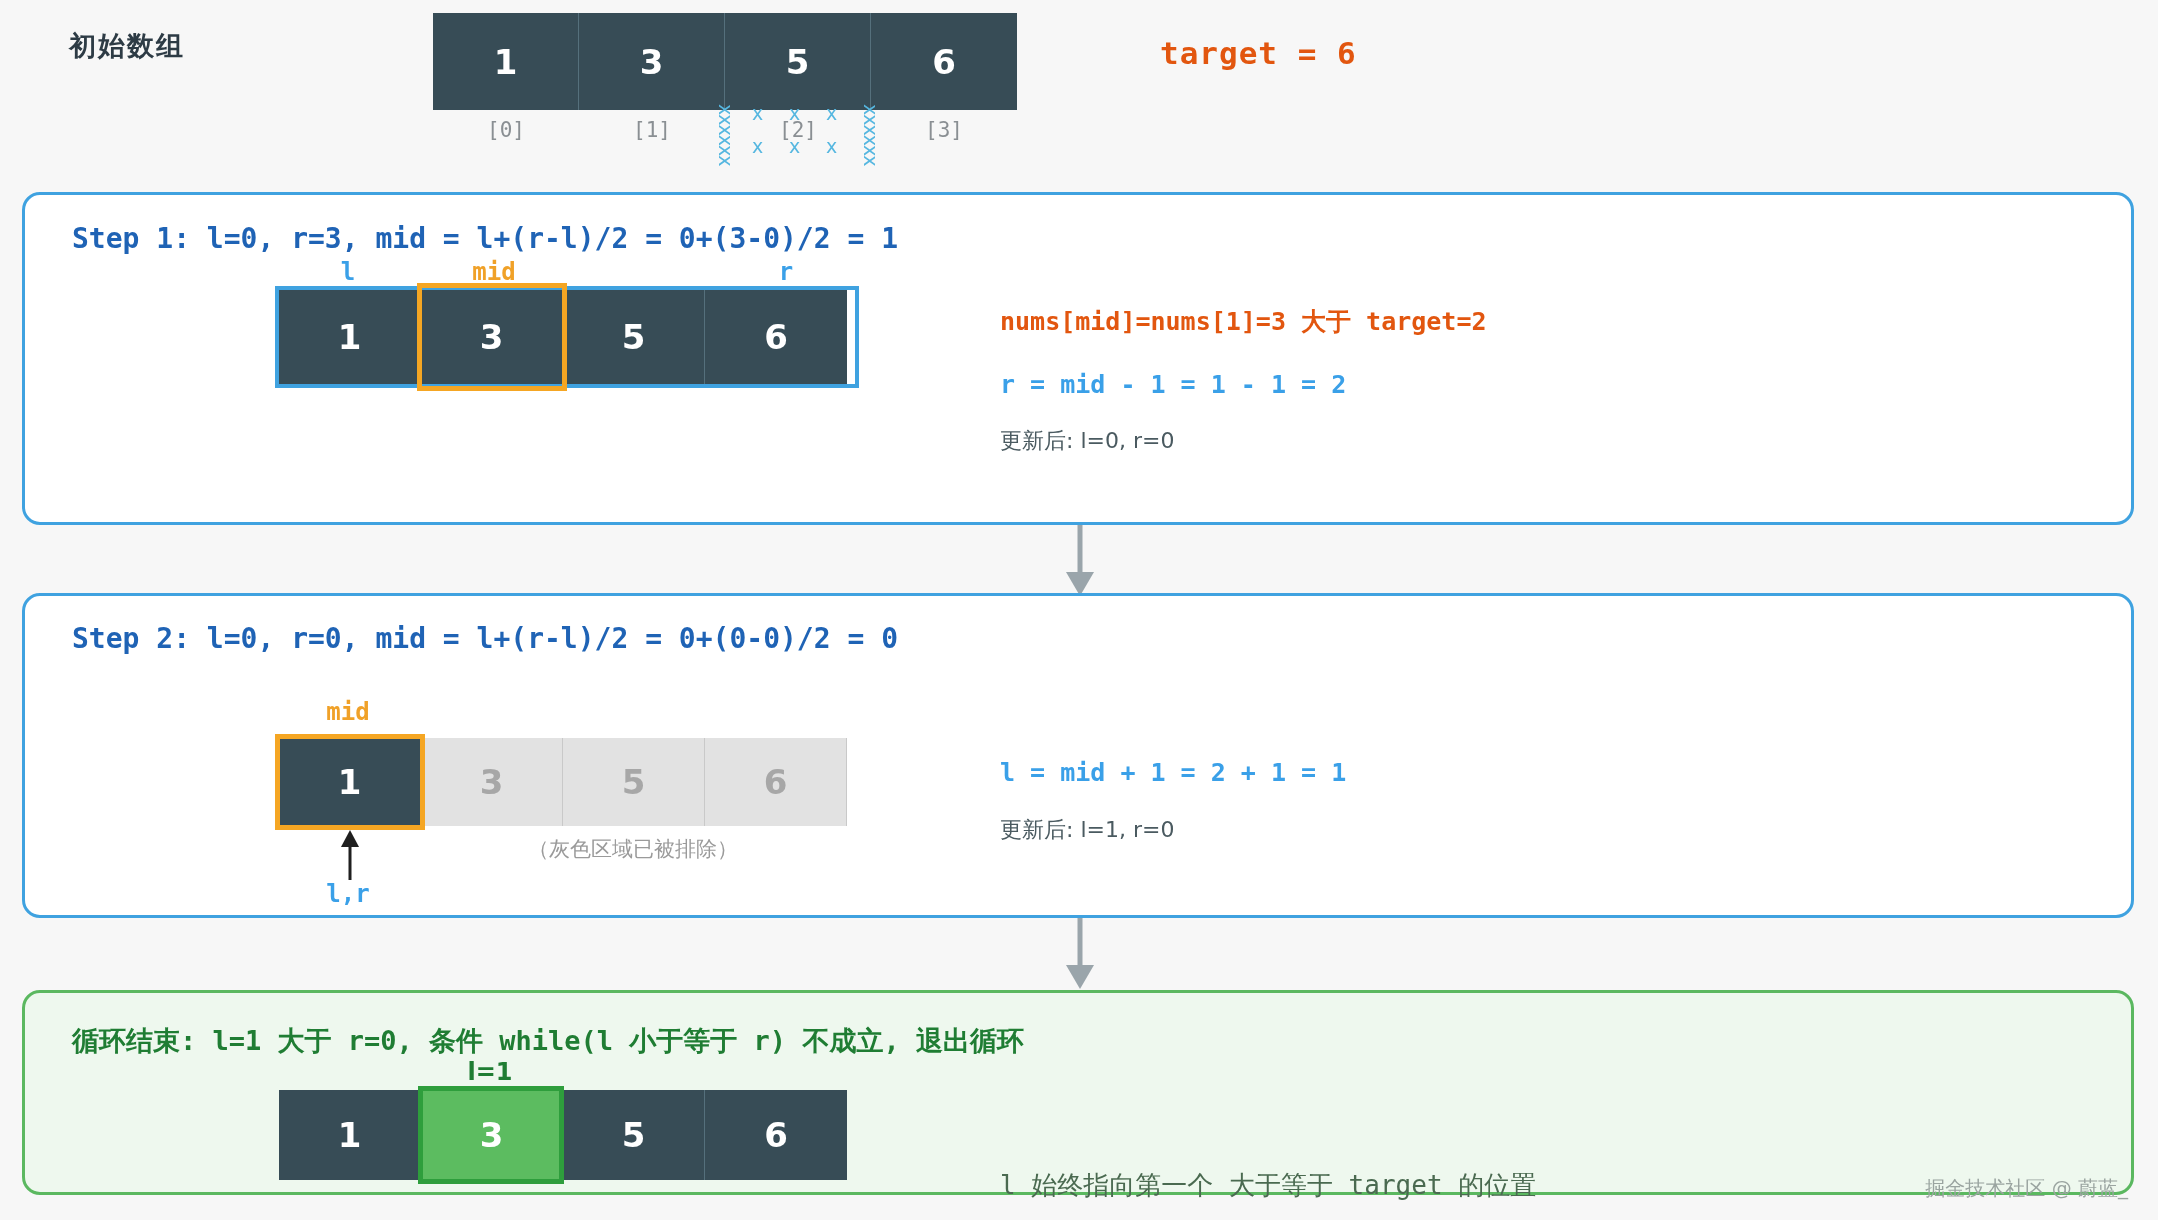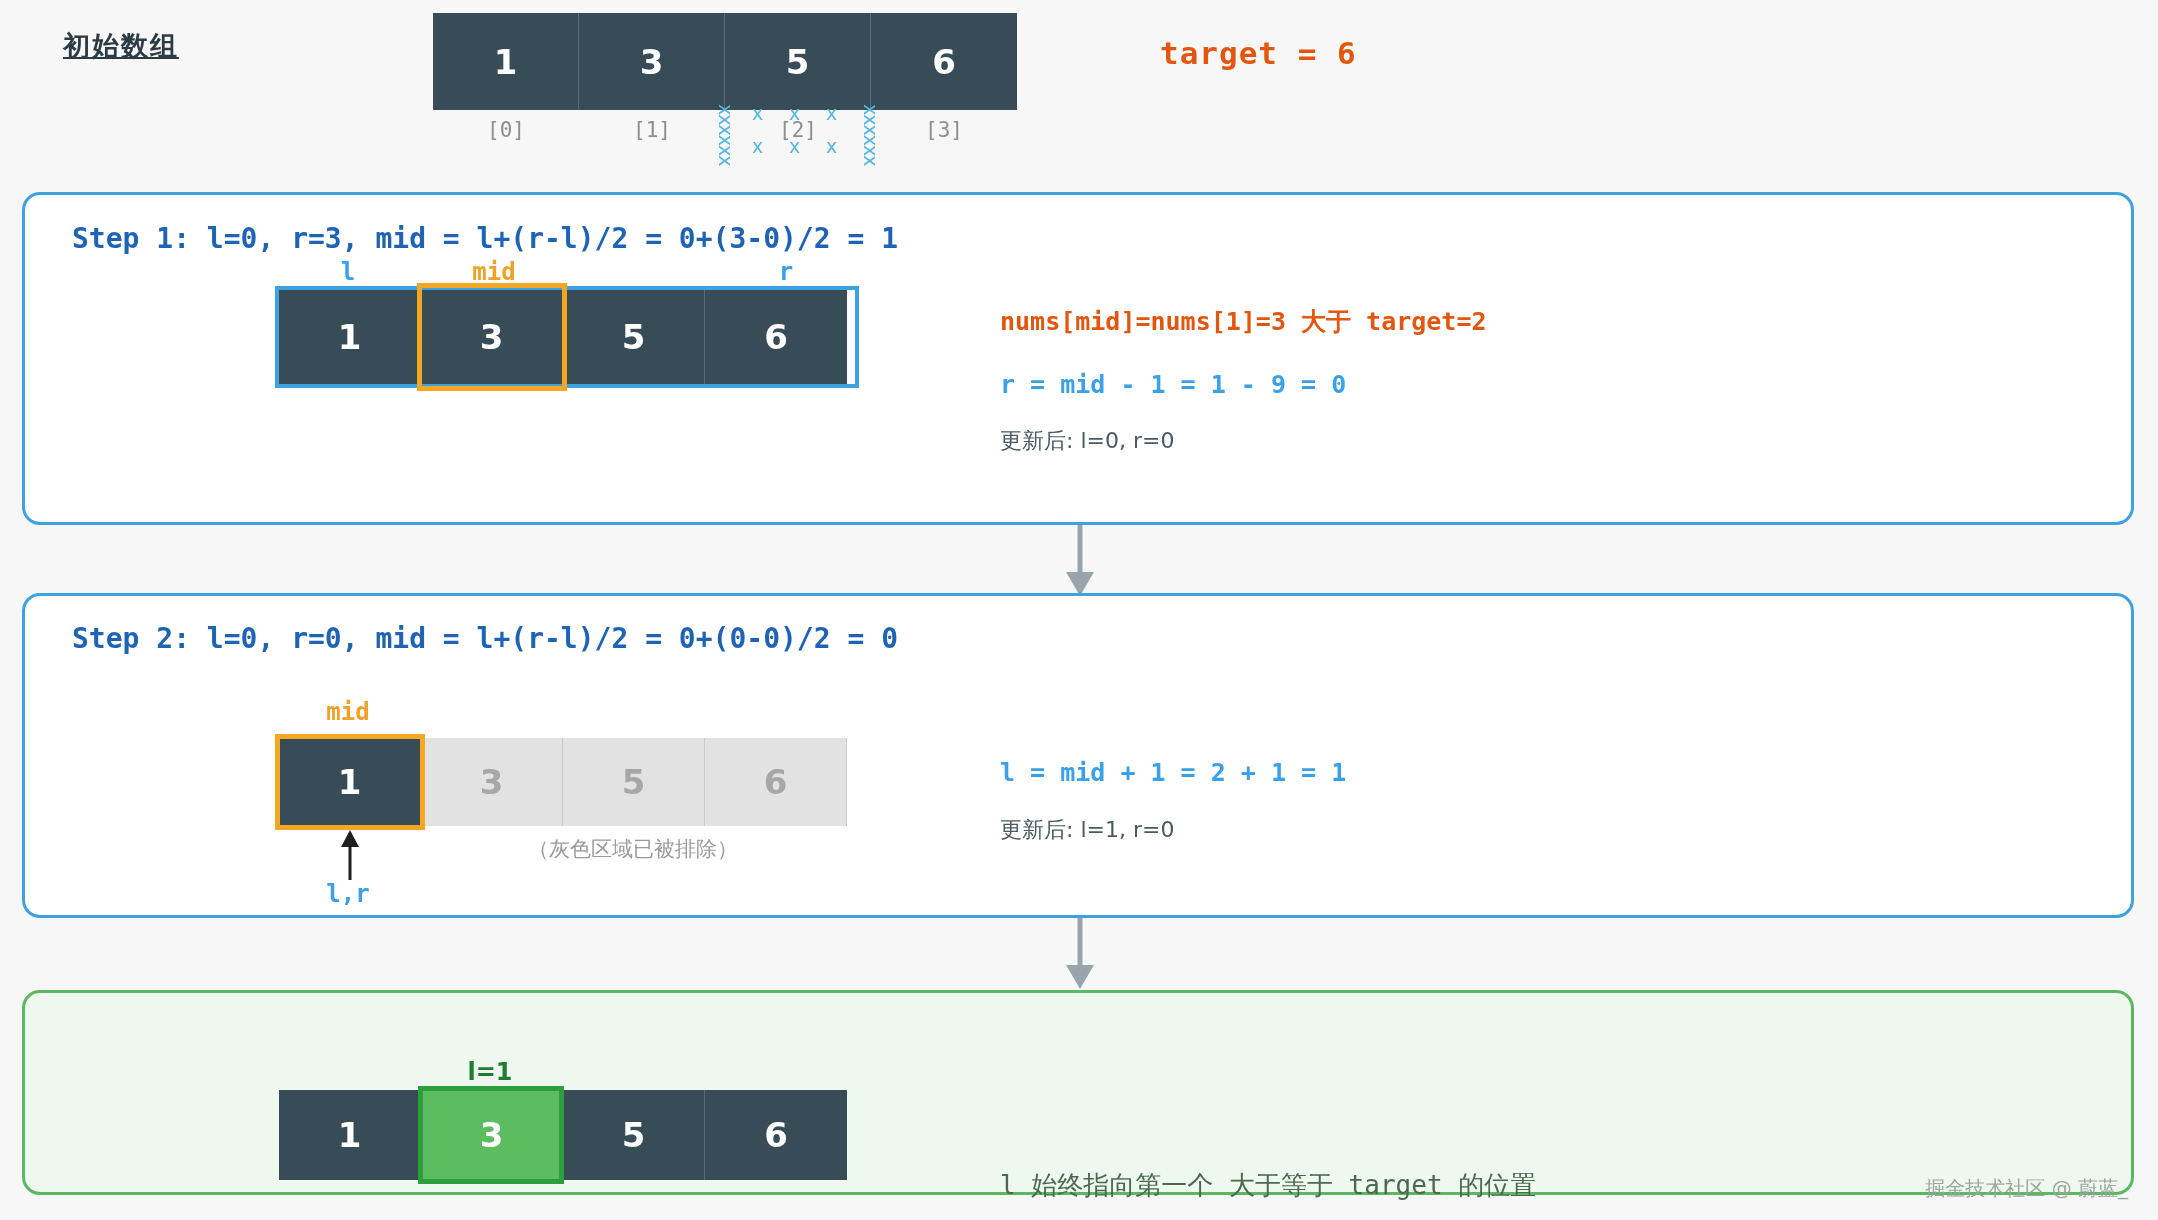--- a/index.html
+++ b/index.html
@@ -15,27 +15,26 @@
   .stage {
     position: absolute; inset: 0;
     background: #f7f7f7;
   }
 
   
   .abs { position: absolute; }
 
   
   .top-label {
-    left: 63px; top: 28px;
+    left: 69px; top: 28px;
     font-family: "DejaVu Sans", "Liberation Sans", sans-serif;
     font-size: 27px;
     font-weight: 700;
     color: #2d3b45;
     letter-spacing: 2px;
-    text-decoration: underline;
   }
   .target-text {
     left: 1160px; top: 35px;
     font-size: 31px;
     font-weight: 700;
     color: #e2560f;
     letter-spacing: 1px;
   }
 
   
@@ -245,21 +244,21 @@
     <div class="cell" style="width:142px;height:94px;">3</div>
     <div class="cell" style="width:142px;height:94px;">5</div>
     <div class="cell" style="width:142px;height:94px;">6</div>
   </div>
 
   <div class="outline range" style="left:275px; top:286px; width:584px; height:102px;"></div>
 
   <div class="outline mid" style="left:417px; top:283px; width:150px; height:108px;"></div>
 
   <div class="expl-1" style="left:1000px; top:305px;">nums[mid]=nums[1]=3 大于 target=2</div>
-  <div class="expl-2" style="left:1000px; top:370px;">r = mid - 1 = 1 - 9 = 0</div>
+  <div class="expl-2" style="left:1000px; top:370px;">r = mid - 1 = 1 - 1 = 2</div>
   <div class="expl-3" style="left:1000px; top:426px;">更新后: l=0, r=0</div>
 
   <div class="connector" style="left:1055px; top:525px;">
     <svg width="50" height="73" viewBox="0 0 50 73">
       <line x1="25" y1="0" x2="25" y2="52" stroke="#9aa5ab" stroke-width="5"></line>
       <polygon points="25,71 11,47 39,47" fill="#9aa5ab"></polygon>
     </svg>
   </div>
 
   <div class="panel blue" style="left:22px; top:593px; width:2112px; height:325px;"></div>
@@ -292,20 +291,21 @@
 
   <div class="connector" style="left:1055px; top:918px;">
     <svg width="50" height="73" viewBox="0 0 50 73">
       <line x1="25" y1="0" x2="25" y2="52" stroke="#9aa5ab" stroke-width="5"></line>
       <polygon points="25,71 11,47 39,47" fill="#9aa5ab"></polygon>
     </svg>
   </div>
 
   <div class="panel green-panel" style="left:22px; top:990px; width:2112px; height:205px;"></div>
 
+  <div class="final-title" style="left:72px; top:1023px;">循环结束: l=1 大于 r=0, 条件 while(l 小于等于 r) 不成立, 退出循环</div>
 
   <div class="ptr green-lab" style="left:417px; top:1058px; width:146px; font-family:'DejaVu Sans',sans-serif;">l=1</div>
 
   <div class="arr" style="left:279px; top:1090px;">
     <div class="cell" style="width:142px;height:90px;">1</div>
     <div class="cell green" style="width:142px;height:90px;">3</div>
     <div class="cell" style="width:142px;height:90px;">5</div>
     <div class="cell" style="width:142px;height:90px;">6</div>
   </div>
 

